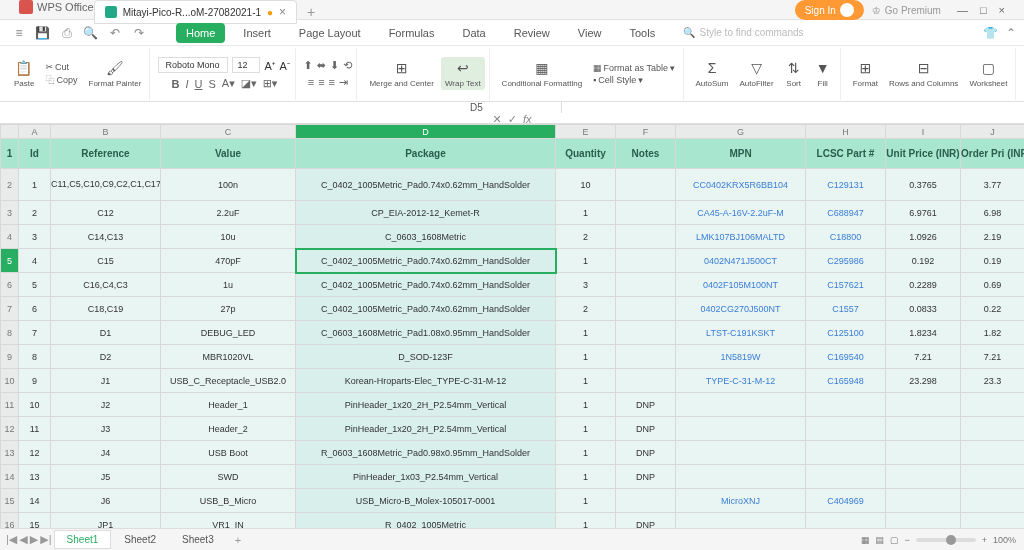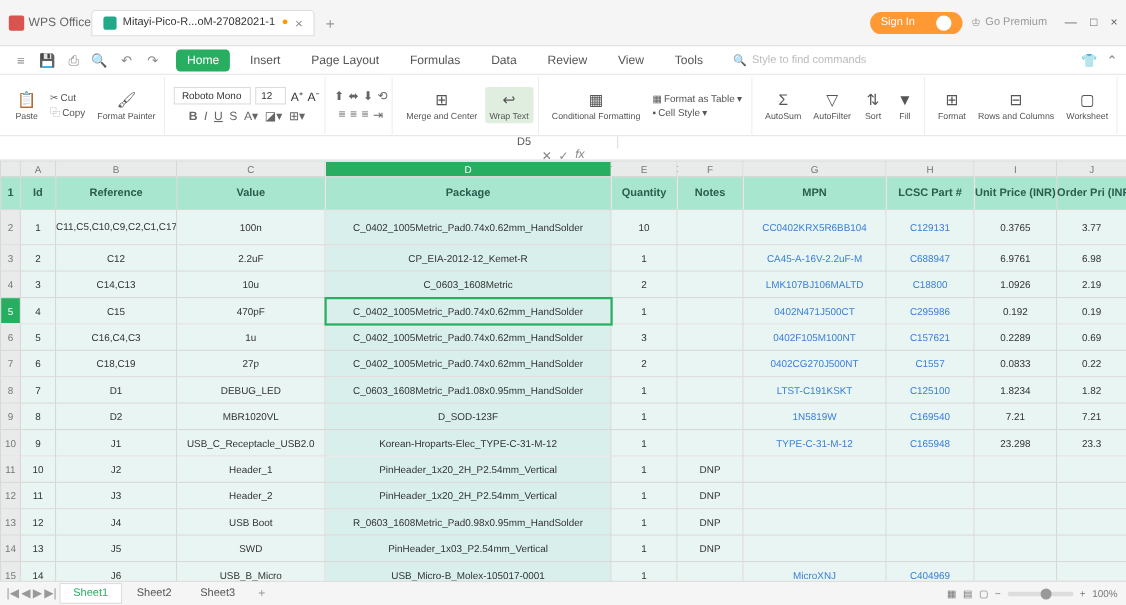--- a/index.html
+++ b/index.html
@@ -1,32 +1,32 @@
 <!DOCTYPE html>
 <html><head>
 <meta charset="utf-8">
 <style>
 * { margin: 0; padding: 0; box-sizing: border-box; font-family: -apple-system, BlinkMacSystemFont, "Segoe UI", Arial, sans-serif; }
 body { width: 1024px; height: 550px; overflow: hidden; background: #fff; font-size: 11px; color: #333; }
-.titlebar { height: 42px; background: #f5f5f5; display: flex; align-items: center; padding: 0 8px; border-bottom: 1px solid #e0e0e0; }
+.titlebar { height: 20px; background: #f5f5f5; display: flex; align-items: flex-start; padding: 0 19px; border-bottom: 1px solid #e0e0e0; }
 .app-logo { display: flex; align-items: center; gap: 4px; font-size: 11px; color: #666; }
 .app-logo .sq { width: 14px; height: 14px; background: #d9534f; border-radius: 2px; }
 .file-tabs { display: flex; gap: 2px; }
 .file-tab { padding: 4px 10px; background: #fff; border: 1px solid #ddd; border-radius: 4px 4px 0 0; font-size: 10px; display: flex; align-items: center; gap: 6px; }
 .file-tab .dot { width: 12px; height: 12px; background: #2a8; border-radius: 2px; }
 .file-tab .close { color: #888; font-size: 12px; }
 .tab-add { padding: 4px 8px; color: #999; font-size: 14px; cursor: pointer; }
 .titlebar-right { margin-left: auto; display: flex; align-items: center; gap: 8px; }
-.signin-btn { background: #ff9933; color: #fff; padding: 3px 10px; border-radius: 12px; font-size: 10px; display: flex; align-items: center; gap: 19px; }
+.signin-btn { background: #ff9933; color: #fff; padding: 3px 10px; border-radius: 12px; font-size: 10px; display: flex; align-items: center; gap: 4px; }
 .avatar-circle { width: 14px; height: 14px; background: #fff; border-radius: 50%; }
 .premium { font-size: 10px; color: #999; display: flex; align-items: center; gap: 4px; }
 .win-controls { display: flex; gap: 12px; margin-left: 8px; color: #666; }
 .menubar { height: 26px; display: flex; align-items: center; padding: 0 8px; border-bottom: 1px solid #e8e8e8; gap: 2px; }
 .menu-btn { width: 22px; height: 22px; display: flex; align-items: center; justify-content: center; color: #888; font-size: 12px; }
-.menu-tabs { display: flex; gap: 8px; margin-left: 8px; }
+.menu-tabs { display: flex; gap: 8px; margin-left: 24px; }
 .menu-tab { padding: 4px 10px; font-size: 11px; color: #555; border-radius: 4px; }
 .menu-tab.active { background: #27ae60; color: #fff; }
 .cmd-search { margin-left: 16px; color: #bbb; font-size: 10px; display: flex; align-items: center; gap: 4px; }
 .toolbar { height: 56px; display: flex; align-items: center; padding: 2px 6px; border-bottom: 1px solid #e0e0e0; gap: 4px; }
 .tgroup { display: flex; flex-direction: column; align-items: center; padding: 0 4px; border-right: 1px solid #eee; height: 52px; justify-content: center; }
 .tgroup-row { display: flex; gap: 3px; align-items: center; }
 .tbtn { display: flex; flex-direction: column; align-items: center; gap: 2px; padding: 2px 4px; }
 .tbtn-icon { width: 18px; height: 18px; display: flex; align-items: center; justify-content: center; color: #555; font-size: 14px; }
 .tbtn-label { font-size: 8px; color: #555; white-space: nowrap; }
 .tbtn-small { font-size: 9px; color: #555; padding: 1px 4px; display: flex; align-items: center; gap: 2px; }

